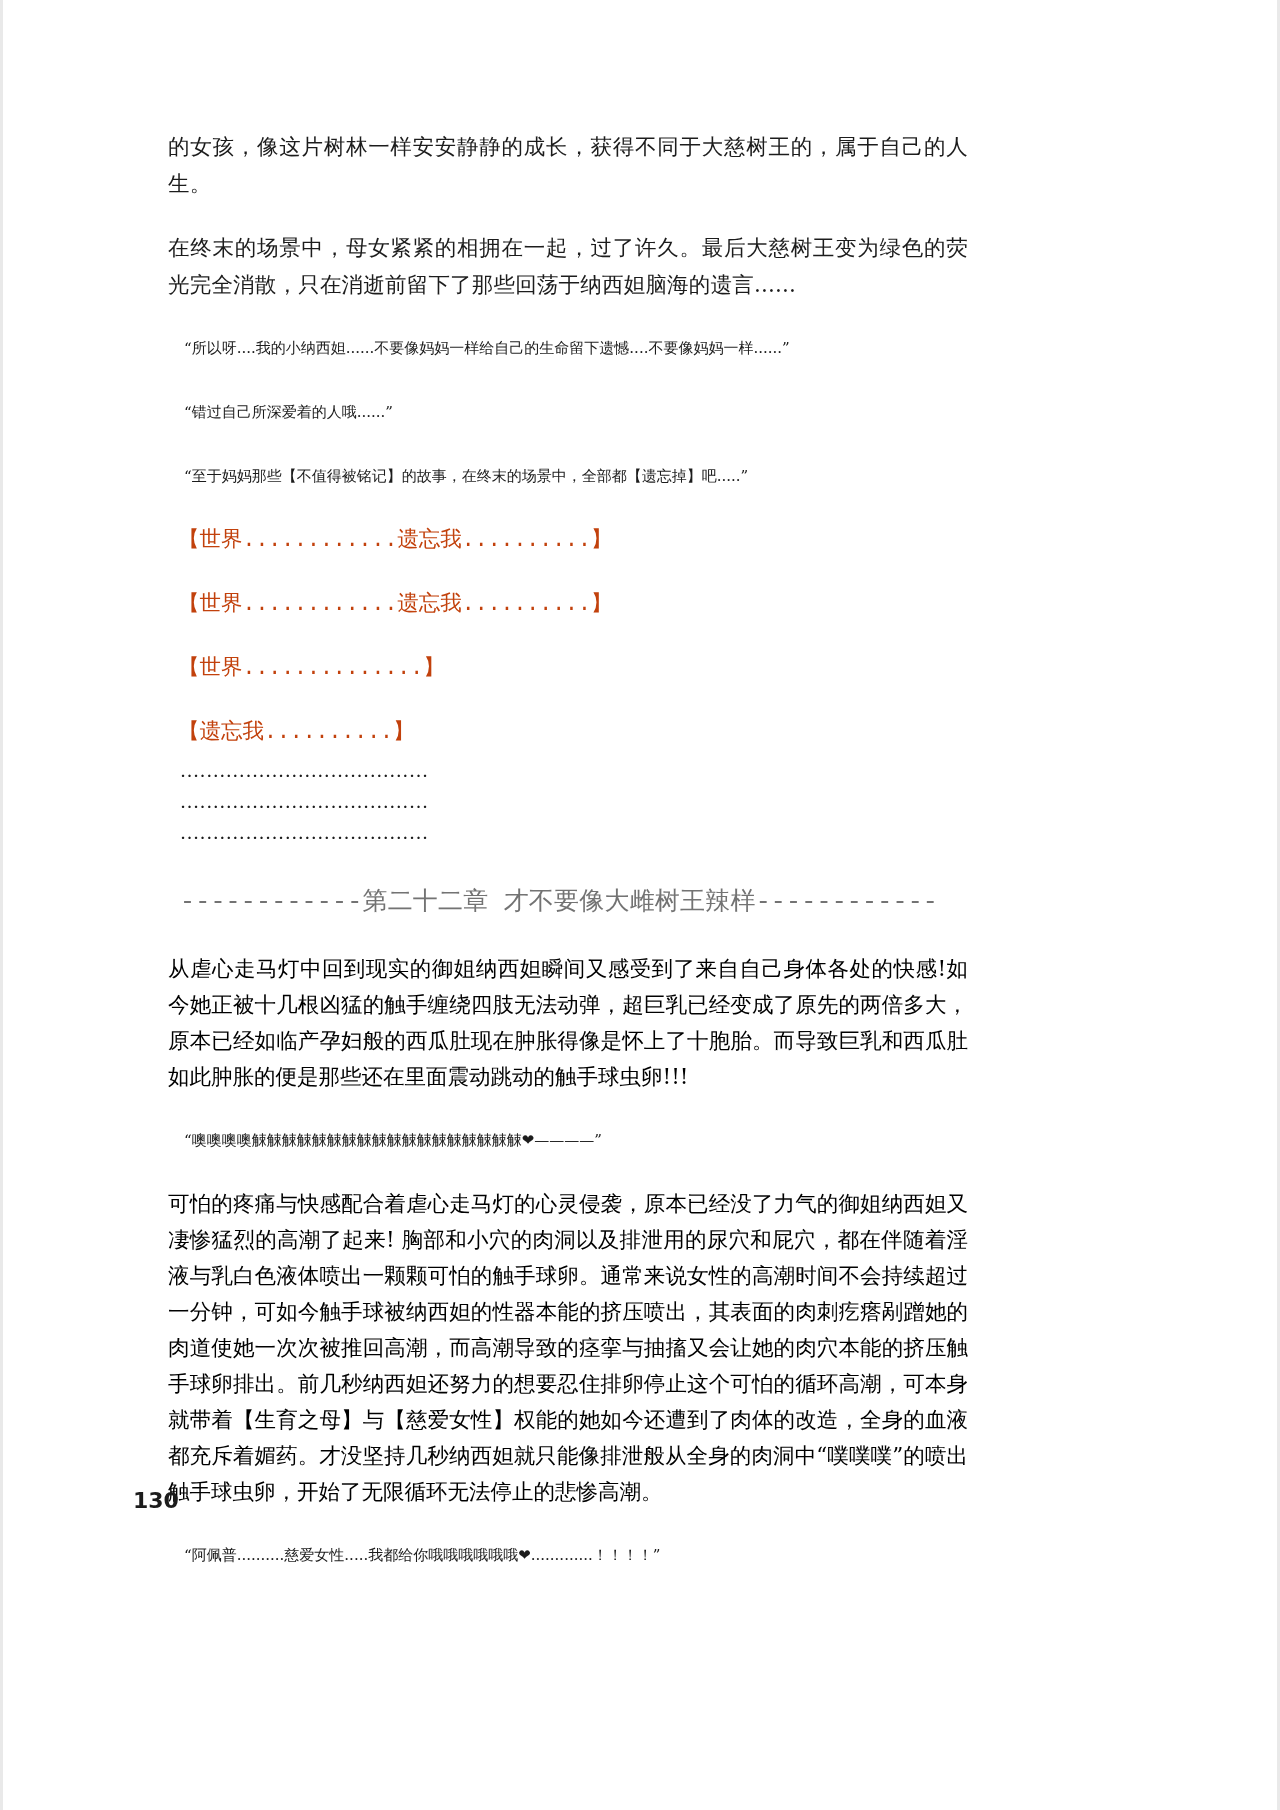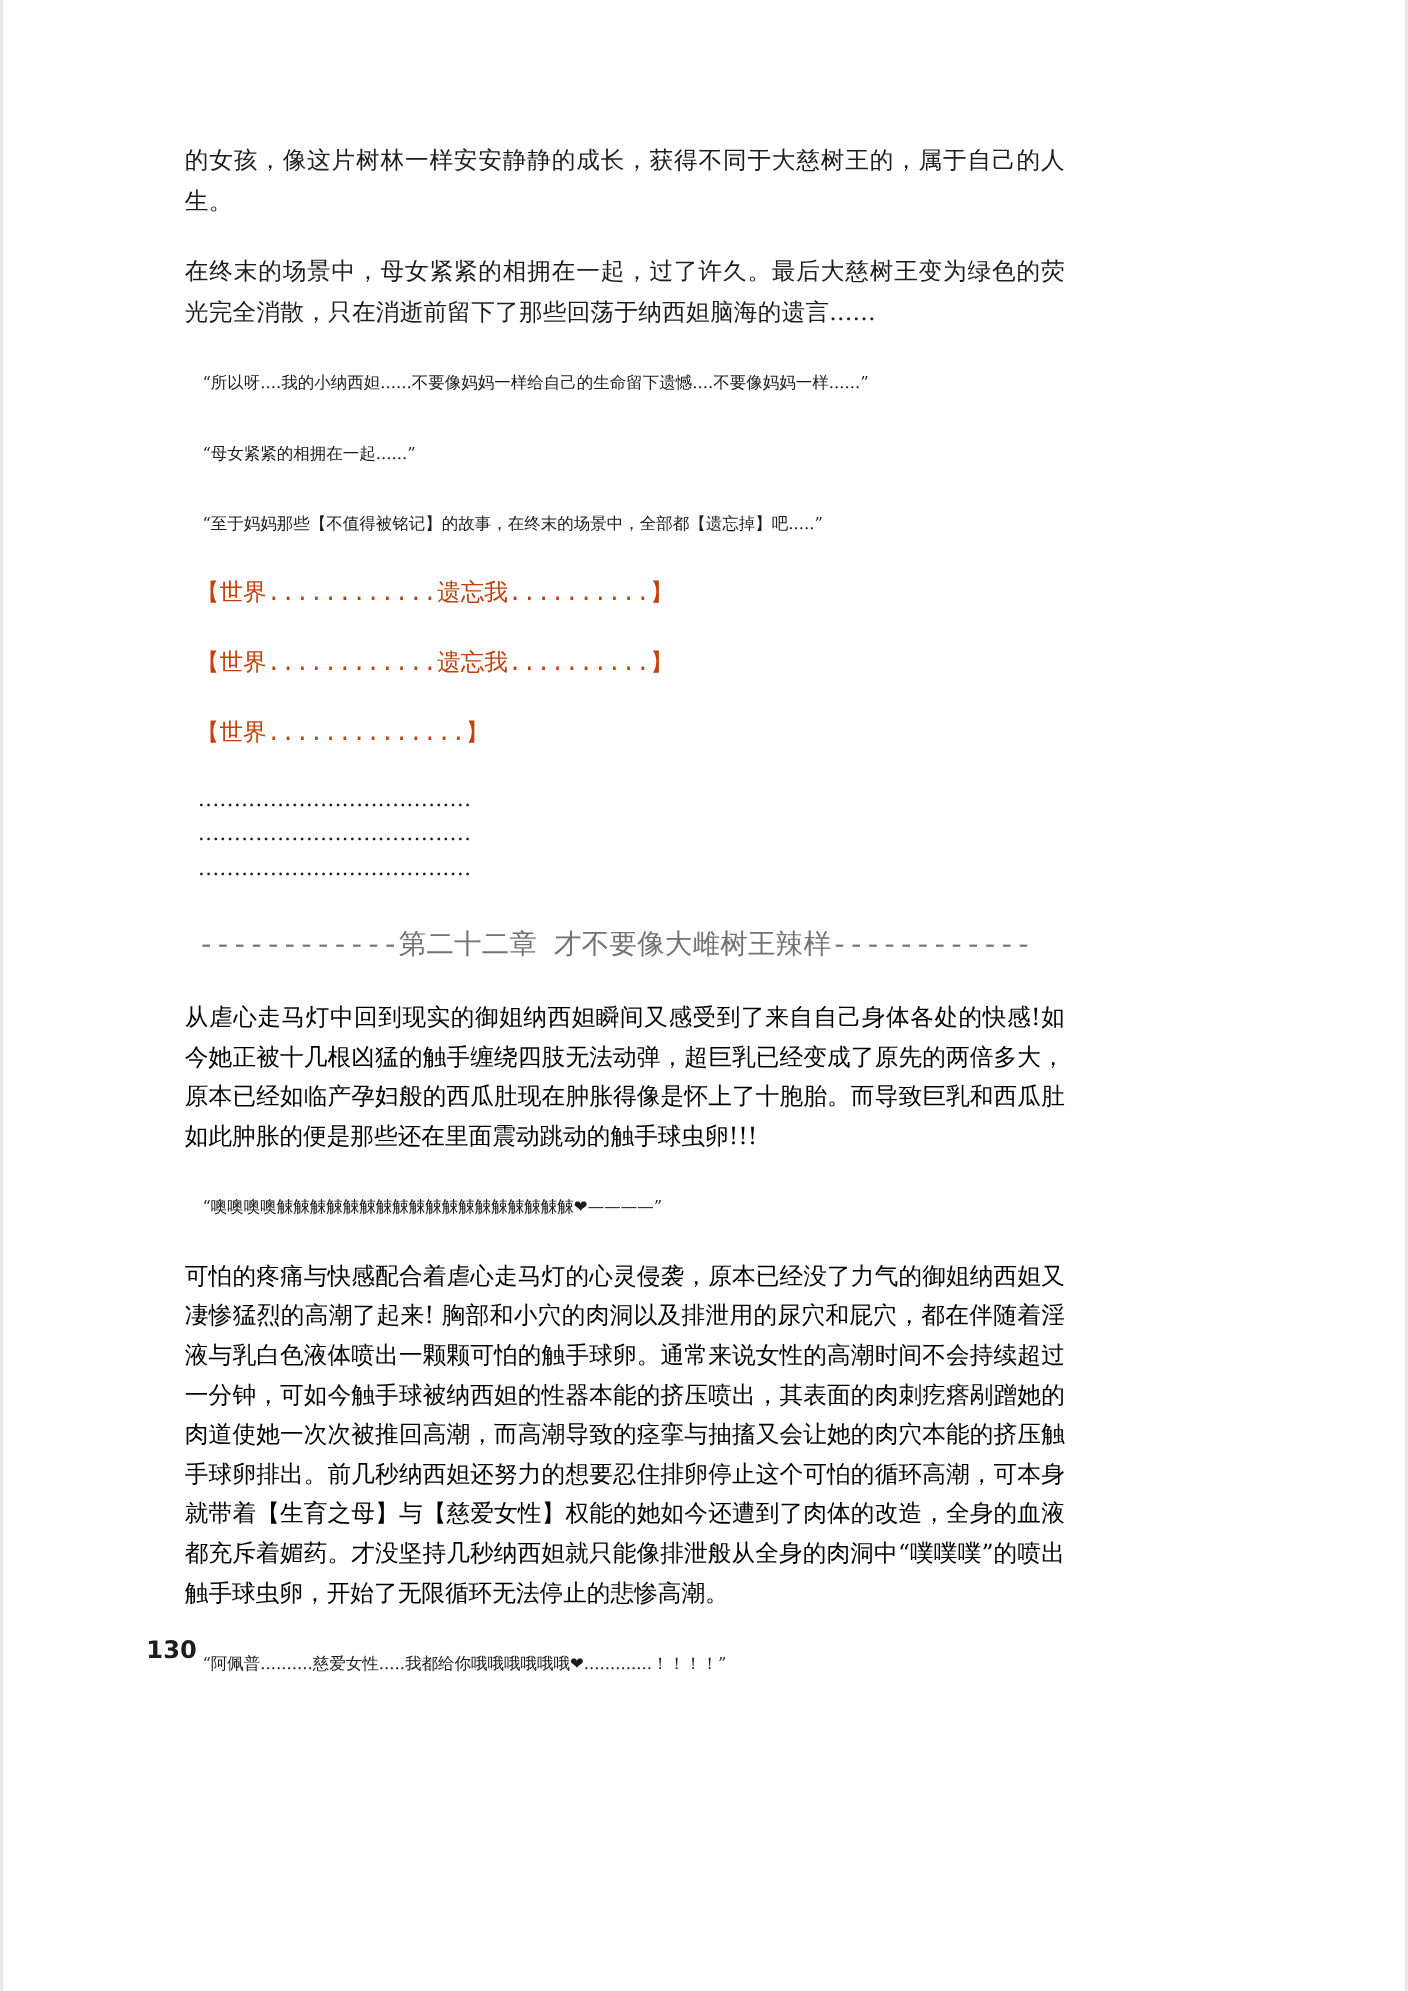--- a/index.html
+++ b/index.html
@@ -114,31 +114,32 @@
   <div class="page-border-right"></div>
 
   <div class="content">
 
     <p class="body-text">的女孩，像这片树林一样安安静静的成长，获得不同于大慈树王的，属于自己的人生。</p>
 
     <p class="body-text">在终末的场景中，母女紧紧的相拥在一起，过了许久。最后大慈树王变为绿色的荧光完全消散，只在消逝前留下了那些回荡于纳西妲脑海的遗言......</p>
 
     <p class="quote-line">“所以呀....我的小纳西妲......不要像妈妈一样给自己的生命留下遗憾....不要像妈妈一样......”</p>
 
-    <p class="quote-line">“母女紧紧的相拥在一起......”</p>
+    <p class="quote-line">“错过自己所深爱着的人哦......”</p>
 
     <p class="quote-line">“至于妈妈那些【不值得被铭记】的故事，在终末的场景中，全部都【遗忘掉】吧.....”</p>
 
     <p class="bracket-line">【世界............遗忘我..........】</p>
 
     <p class="bracket-line">【世界............遗忘我..........】</p>
 
     <p class="bracket-line">【世界..............】</p>
 
     <div class="dots-group">
+      <p class="bracket-line" style="margin-bottom:6px;">【遗忘我..........】</p>
       <p class="dots-line">......................................</p>
       <p class="dots-line">......................................</p>
       <p class="dots-line">......................................</p>
     </div>
 
     <p class="chapter-heading">------------第二十二章 才不要像大雌树王辣样------------</p>
 
 
     <p class="dense-paragraph">从虐心走马灯中回到现实的御姐纳西妲瞬间又感受到了来自自己身体各处的快感!如今她正被十几根凶猛的触手缠绕四肢无法动弹，超巨乳已经变成了原先的两倍多大，原本已经如临产孕妇般的西瓜肚现在肿胀得像是怀上了十胞胎。而导致巨乳和西瓜肚如此肿胀的便是那些还在里面震动跳动的触手球虫卵!!!</p>
 

